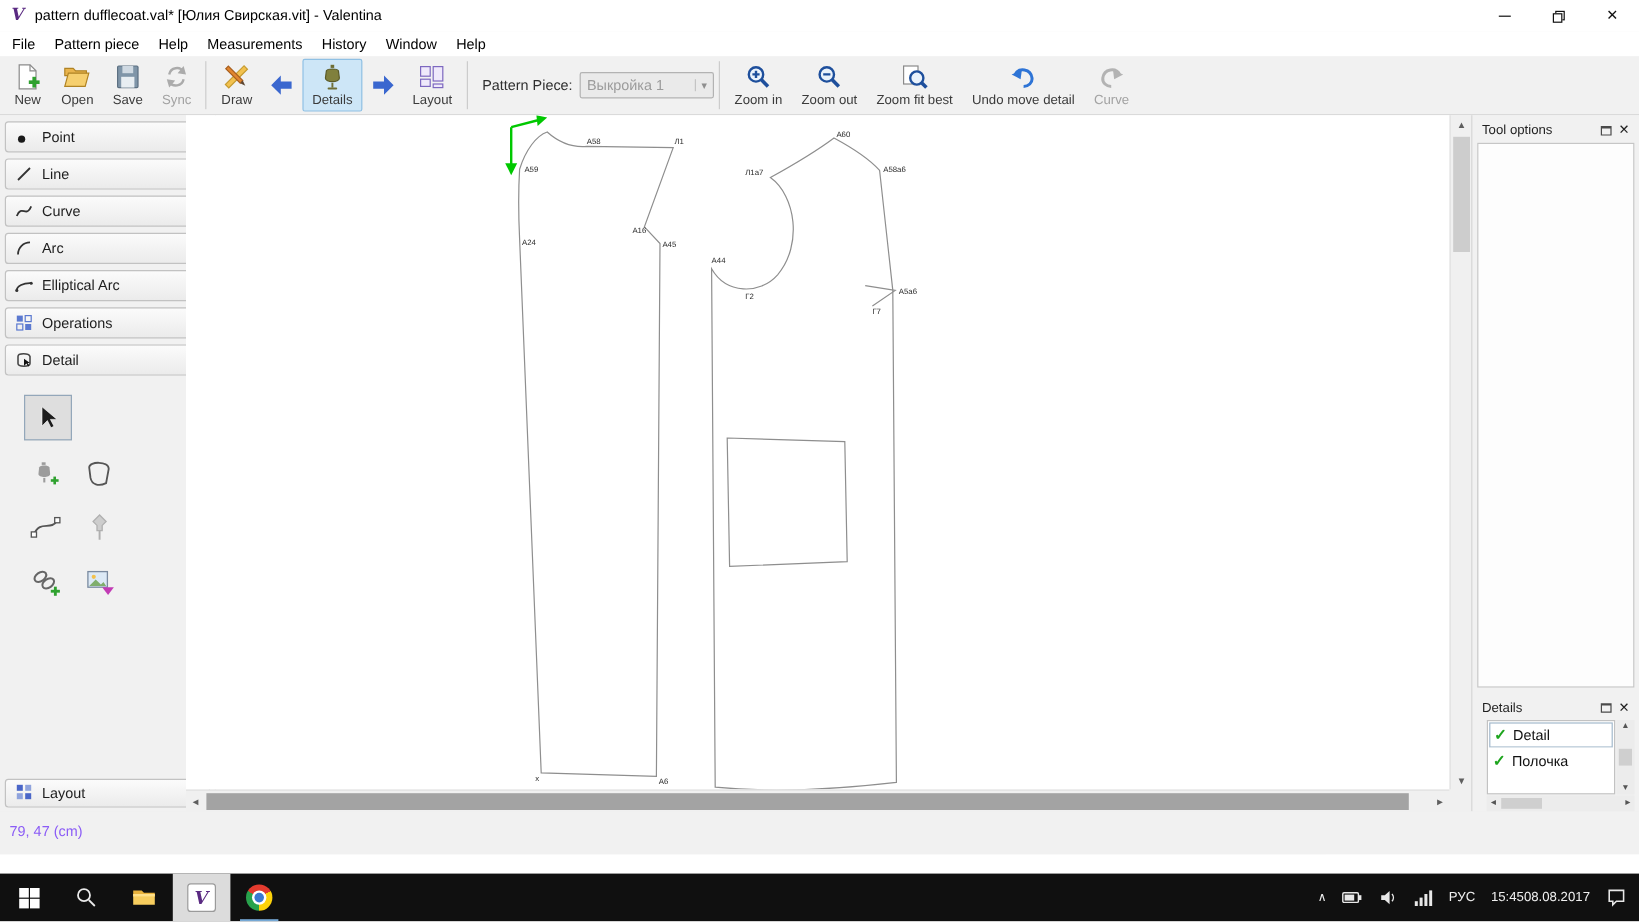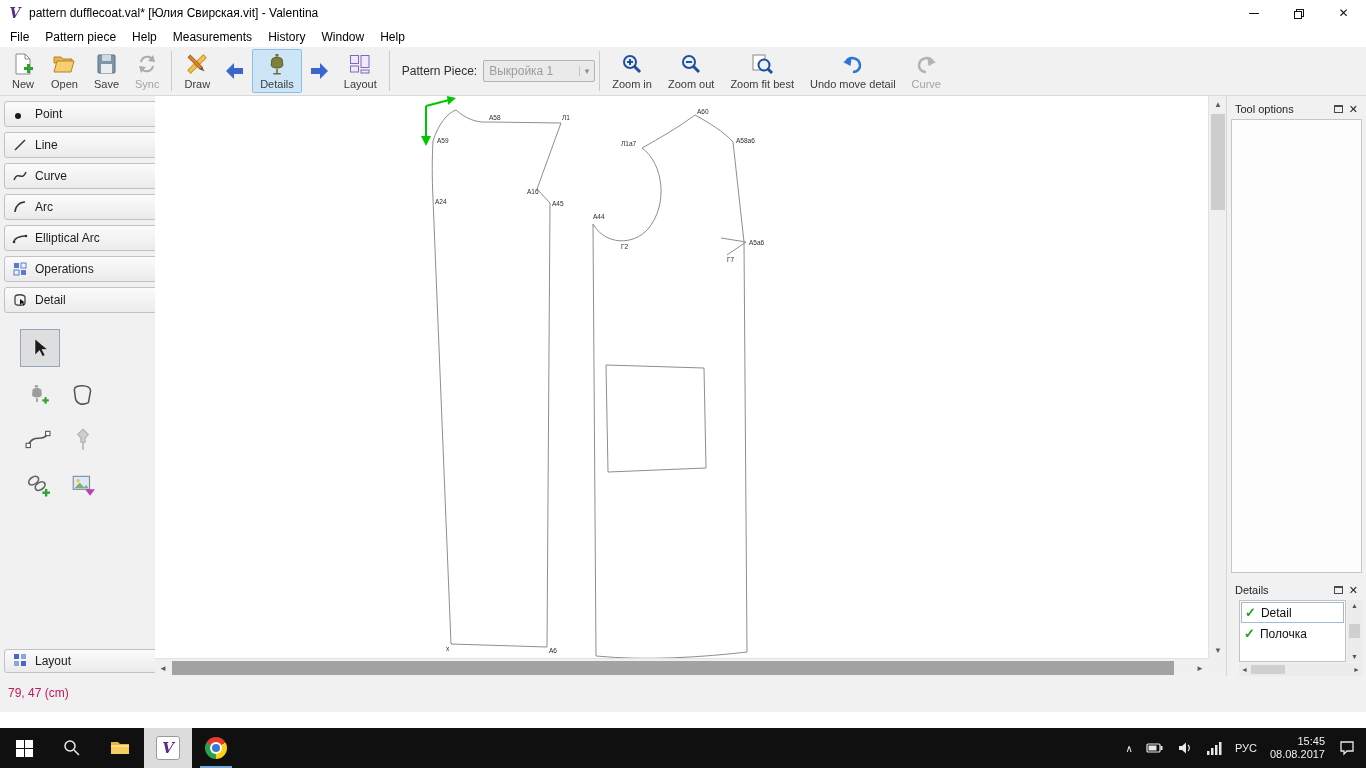--- a/index.html
+++ b/index.html
@@ -72,38 +72,38 @@
   .details-row { height:21px; display:flex; align-items:center; gap:5px; padding:0 3px; font-size:12px; color:#111; background:#fff; }
   .details-row.current { border:1px solid #a3b9cc; }
   .check { color:#1ea51e; font-weight:bold; font-size:13px; }
   .details-vscroll { position:absolute; right:0; top:0; width:15px; bottom:14px; background:#ececec; display:flex; flex-direction:column; align-items:center; justify-content:space-between; font-size:7px; color:#555; padding:2px 0; }
   .details-vthumb { width:11px; height:14px; background:#cfcfcf; }
   .details-hscroll { position:absolute; left:8px; right:0; bottom:0; height:13px; background:#ececec; display:flex; align-items:center; font-size:7px; color:#555; padding:0 2px; }
   .details-hthumb { width:34px; height:9px; background:#cfcfcf; margin-left:3px; }
   .details-hspacer { flex:1; }
 
   
-  .statusbar { position:absolute; left:0; top:676px; width:1105px; height:36px; background:#f1f1f1; font-size:12px; color:#be185d; padding:10px 11px 0 8px; }
+  .statusbar { position:absolute; left:0; top:676px; width:1105px; height:36px; background:#f1f1f1; font-size:12px; color:#8b5cf6; padding:10px 11px 0 8px; }
   .desktop-strip { position:absolute; left:0; top:712px; width:1366px; height:16px; background:#ffffff; }
 
   
   .taskbar { position:absolute; left:0; top:728px; width:1366px; height:40px; background:#101010; display:flex; align-items:stretch; color:#eee; }
   .task-btn { width:48px; height:40px; display:flex; align-items:center; justify-content:center; position:relative; }
   .task-btn.active { background:#dcdcdc; }
   .run-underline { position:absolute; left:8px; right:8px; bottom:0; height:2px; background:#76a9d6; }
   .start-grid { display:grid; grid-template-columns:8px 8px; grid-template-rows:8px 8px; gap:1px; }
   .start-grid span { background:#fff; }
   .val-task-ico { width:24px; height:24px; background:#fff; border:1px solid #9a9a9a; border-radius:3px; display:flex; align-items:center; justify-content:center; font-family:"DejaVu Serif", serif; font-style:italic; font-weight:bold; font-size:15px; color:#5a2a82; }
   .chrome-outer { width:22px; height:22px; border-radius:50%; background:conic-gradient(from -60deg, #e33b2e 0deg 120deg, #fdd20a 120deg 240deg, #28a24c 240deg 360deg); display:flex; align-items:center; justify-content:center; }
   .chrome-mid { width:12px; height:12px; border-radius:50%; background:#fff; display:flex; align-items:center; justify-content:center; }
   .chrome-inner { width:8px; height:8px; border-radius:50%; background:#3b79d1; }
   .tray { margin-left:auto; display:flex; align-items:center; gap:13px; padding-right:10px; }
   .tray-chevron { font-size:10px; color:#eee; }
   .tray-lang { font-size:11px; color:#f0f0f0; }
-  .tray-clock { display:flex; flex-direction:column; align-items:flex-end; font-size:11px; line-height:13px; color:#f0f0f0; }
+  .tray-clock { display:flex; flex-direction:row; align-items:flex-end; font-size:11px; line-height:13px; color:#f0f0f0; }
 </style>
 </head>
 <body>
 
 <div class="window">
 
   <div class="titlebar">
     <span class="app-icon">V</span>
     <span class="title-text">pattern dufflecoat.val* [Юлия Свирская.vit] - Valentina</span>
     <div class="win-controls">

